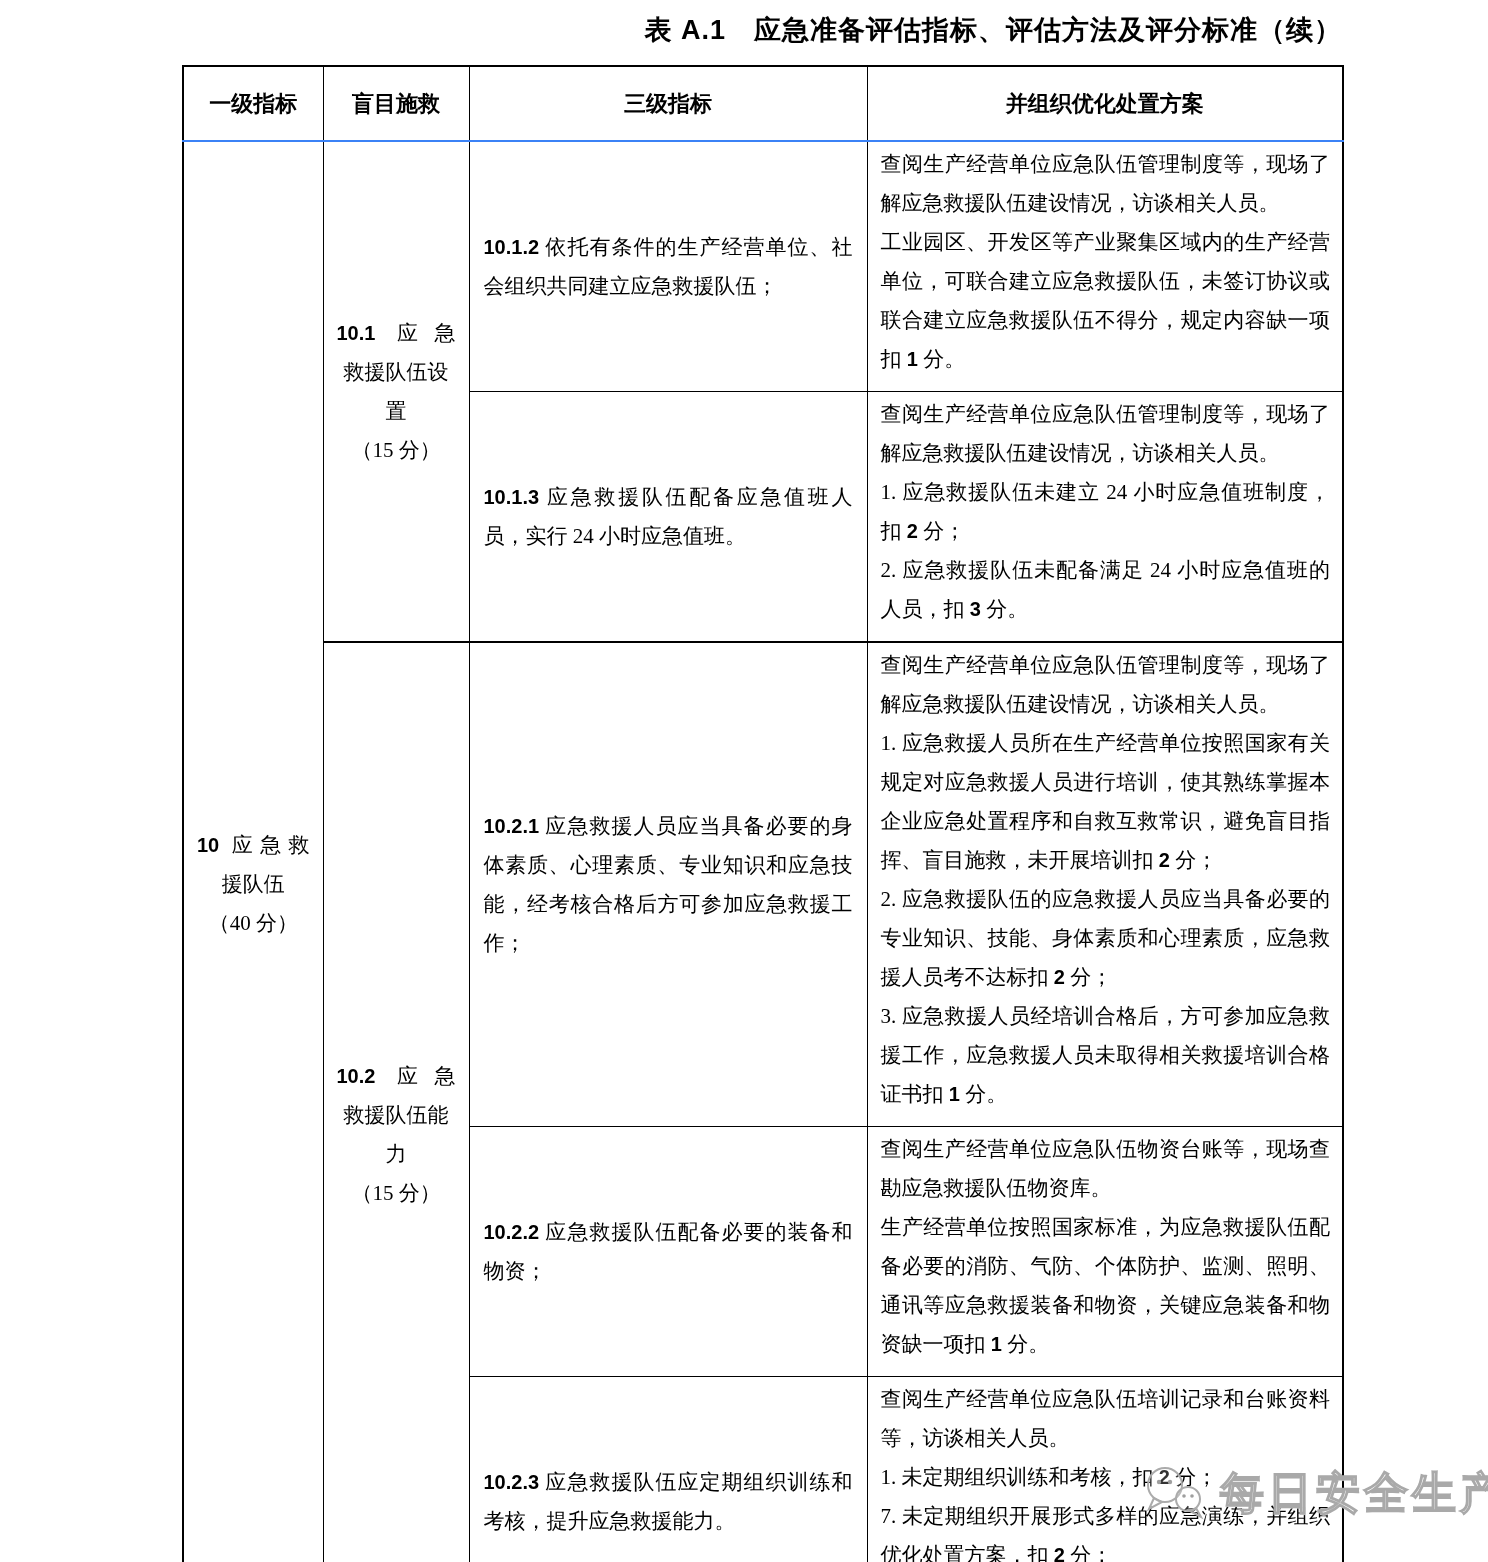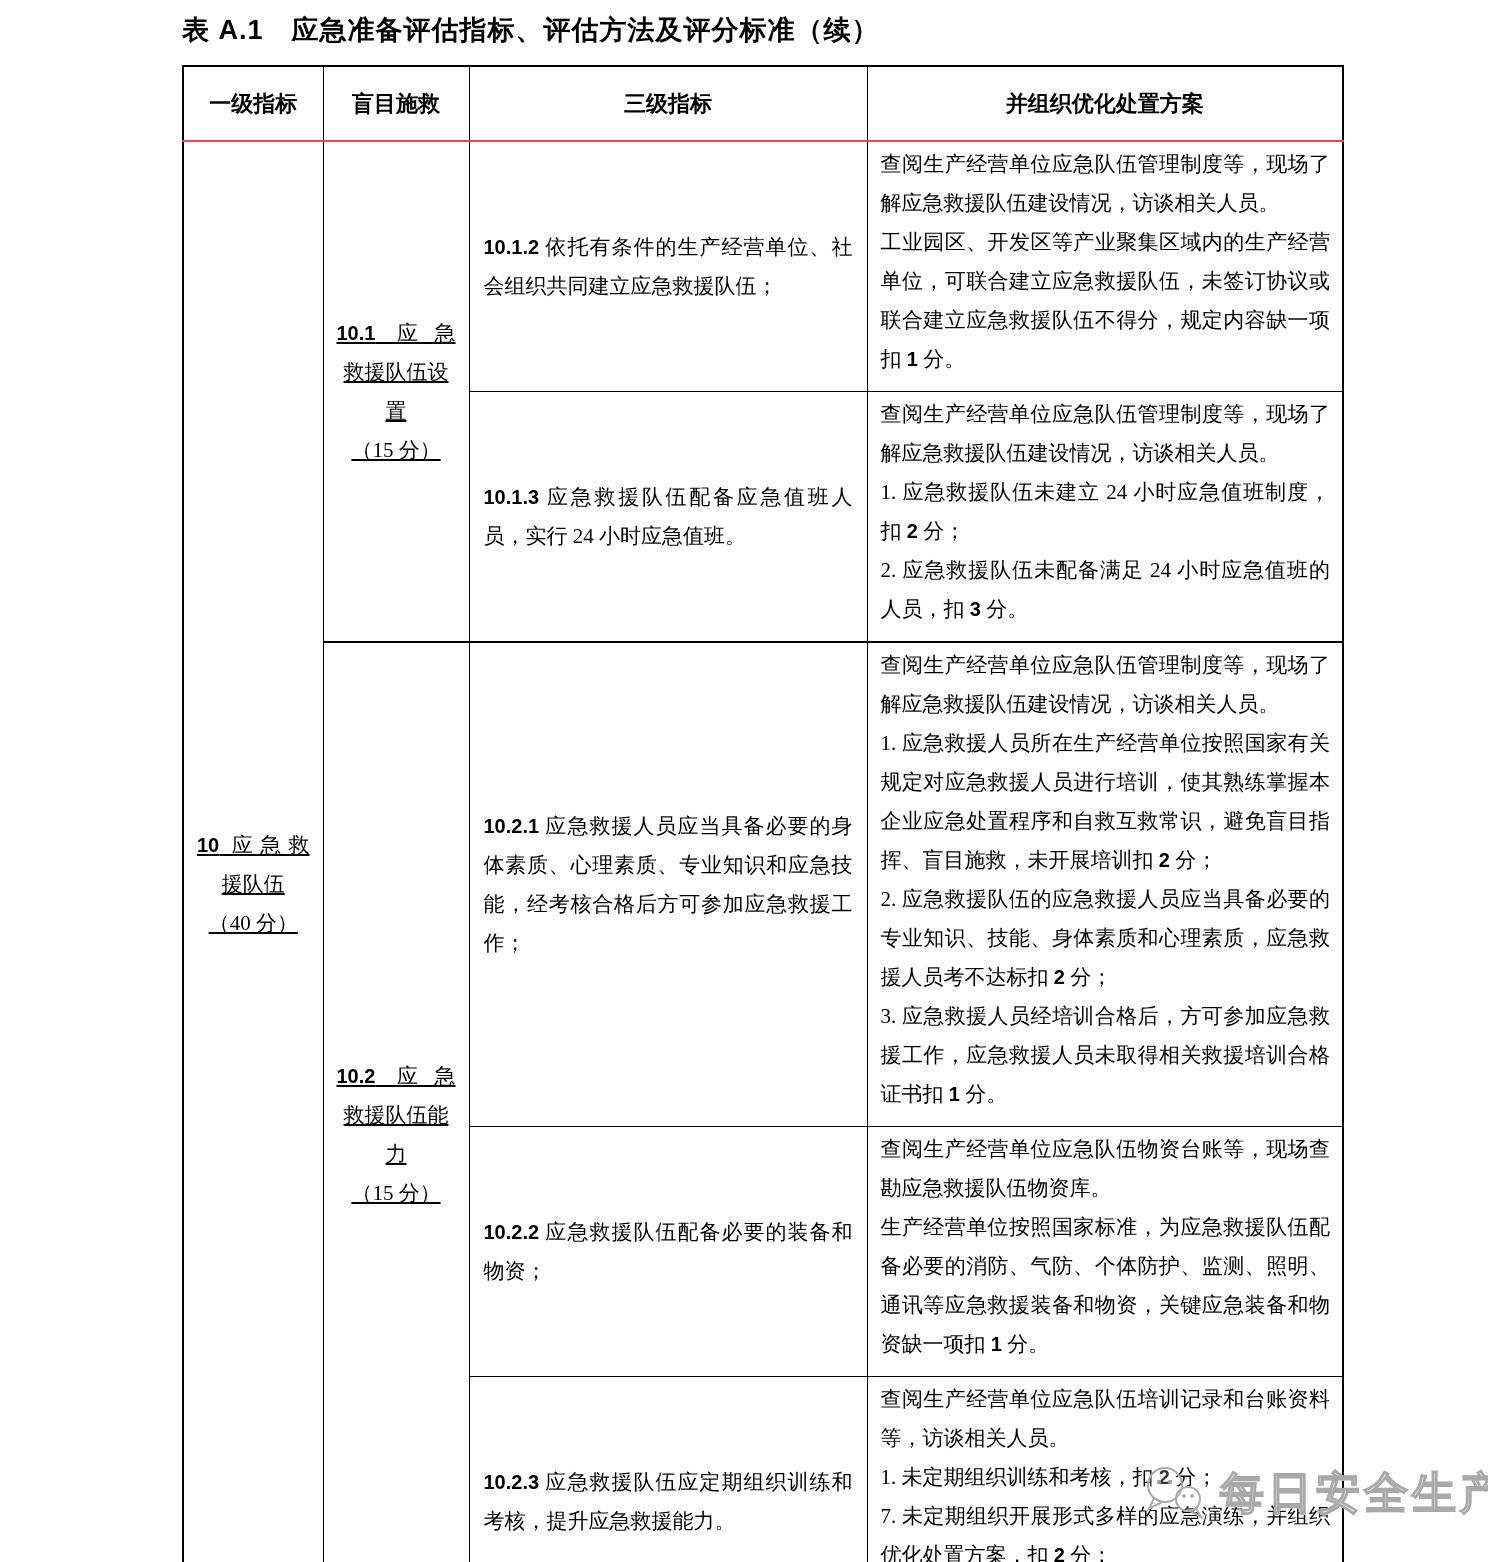--- a/index.html
+++ b/index.html
@@ -3,37 +3,37 @@
 <meta charset="utf-8">
 <style>
   html,body{margin:0;padding:0;}
   body{
     width:1488px;height:1562px;background:#ffffff;color:#000;
     font-family:"Liberation Serif","DejaVu Serif",serif;
     position:relative;overflow:hidden;
   }
   .doc-title{
     position:absolute;left:182px;top:12px;width:1160px;
-    text-align:left;font-family:"Liberation Sans","DejaVu Sans",sans-serif;
+    text-align:right;font-family:"Liberation Sans","DejaVu Sans",sans-serif;
     font-weight:bold;font-size:27px;letter-spacing:1px;
   }
   table.assessment{
     position:absolute;left:182px;top:65px;width:1160px;
     border-collapse:collapse;table-layout:fixed;
     border:2px solid #000;
   }
   col.c1{width:140px}col.c2{width:146px}col.c3{width:398px}col.c4{width:476px}
   th,td{border:1px solid #000;}
   th{
     font-family:"Liberation Sans","DejaVu Sans",sans-serif;
     font-weight:bold;font-size:22px;text-align:center;vertical-align:middle;
-    height:73px;border-bottom:2px solid #ef4444;padding:0;
+    height:73px;border-bottom:2px solid #3b82f6;padding:0;
   }
   td{font-size:21px;line-height:39px;vertical-align:middle;padding:0;}
-  td.lvl{padding:0 13px;text-decoration:underline;}
+  td.lvl{padding:0 13px;}
   td.lvl .line{text-align:center;}
   td.lvl .line.spread{text-align:justify;text-align-last:justify;}
   td.indicator{text-align:justify;padding:0 14px;margin-top:16px;}
   td.method{vertical-align:top;text-align:justify;padding:3px 12px 12px 13px;}
   td.method .para{margin:0;}
   b{
     font-family:"Liberation Sans","DejaVu Sans",sans-serif;
     font-weight:bold;font-size:20px;
   }
   tr.r0{height:235px}

